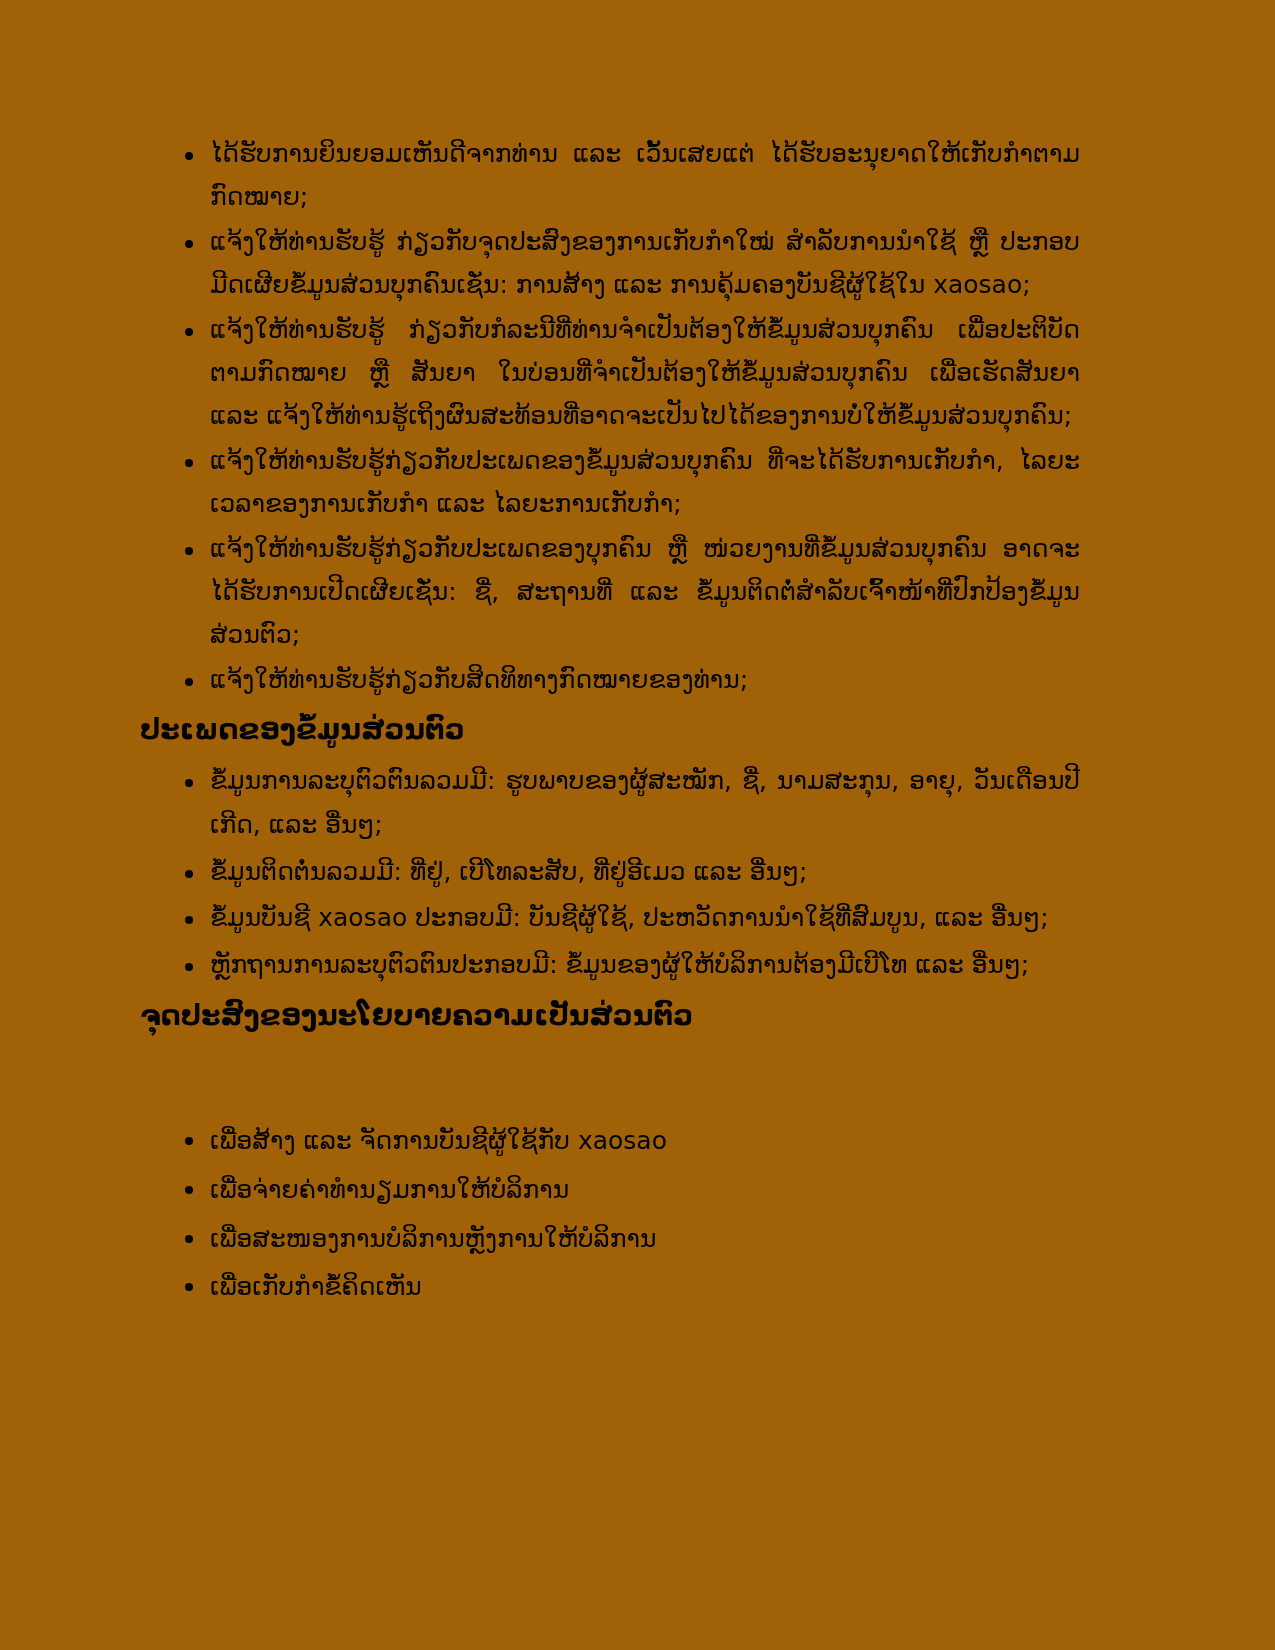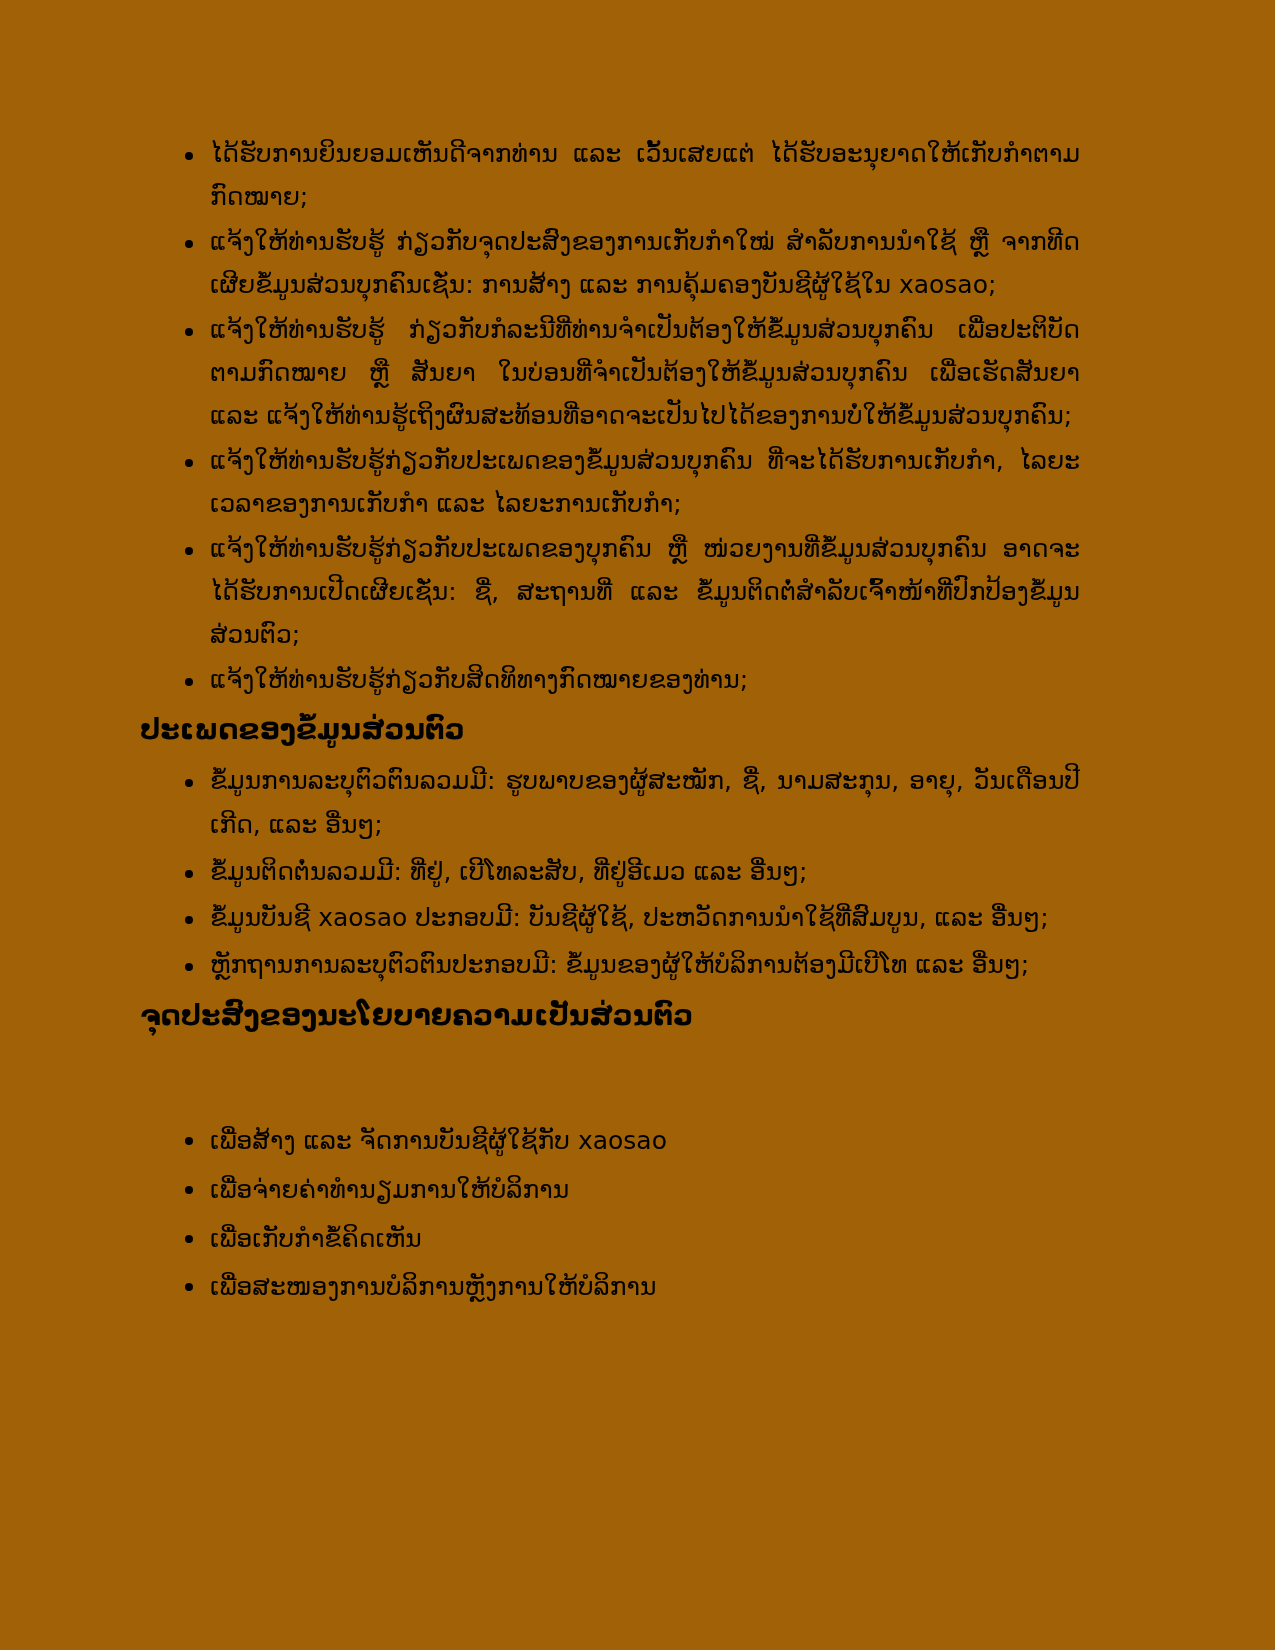--- a/index.html
+++ b/index.html
@@ -94,21 +94,21 @@
   }
 </style>
 </head>
 <body>
 
 <div class="page">
   <div class="page-body">
 
     <ul class="bullet-list list-justified">
       <li>ໄດ້ຮັບການຍິນຍອມເຫັນດີຈາກທ່ານ   ແລະ   ເວັ້ນເສຍແຕ່   ໄດ້ຮັບອະນຸຍາດໃຫ້ເກັບກຳຕາມກົດໝາຍ;</li>
-      <li>ແຈ້ງໃຫ້ທ່ານຮັບຮູ້ ກ່ຽວກັບຈຸດປະສົງຂອງການເກັບກຳໃໝ່ ສຳລັບການນຳໃຊ້ ຫຼື ຈາກທີດເຜີຍຂໍ້ມູນສ່ວນບຸກຄົນເຊັ່ນ: ການສ້າງ ແລະ ການຄຸ້ມຄອງບັນຊີຜູ້ໃຊ້ໃນ xaosao;</li>
+      <li>ແຈ້ງໃຫ້ທ່ານຮັບຮູ້ ກ່ຽວກັບຈຸດປະສົງຂອງການເກັບກຳໃໝ່ ສຳລັບການນຳໃຊ້ ຫຼື ປະກອບມີດເຜີຍຂໍ້ມູນສ່ວນບຸກຄົນເຊັ່ນ: ການສ້າງ ແລະ ການຄຸ້ມຄອງບັນຊີຜູ້ໃຊ້ໃນ xaosao;</li>
       <li>ແຈ້ງໃຫ້ທ່ານຮັບຮູ້   ກ່ຽວກັບກໍລະນີທີ່ທ່ານຈຳເປັນຕ້ອງໃຫ້ຂໍ້ມູນສ່ວນບຸກຄົນ   ເພື່ອປະຕິບັດຕາມກົດໝາຍ ຫຼື ສັນຍາ   ໃນບ່ອນທີ່ຈຳເປັນຕ້ອງໃຫ້ຂໍ້ມູນສ່ວນບຸກຄົນ ເພື່ອເຮັດສັນຍາ ແລະ ແຈ້ງໃຫ້ທ່ານຮູ້ເຖິງຜົນສະທ້ອນທີ່ອາດຈະເປັນໄປໄດ້ຂອງການບໍ່ໃຫ້ຂໍ້ມູນສ່ວນບຸກຄົນ;</li>
       <li>ແຈ້ງໃຫ້ທ່ານຮັບຮູ້ກ່ຽວກັບປະເພດຂອງຂໍ້ມູນສ່ວນບຸກຄົນ  ທີ່ຈະໄດ້ຮັບການເກັບກຳ,  ໄລຍະເວລາຂອງການເກັບກຳ ແລະ ໄລຍະການເກັບກຳ;</li>
       <li>ແຈ້ງໃຫ້ທ່ານຮັບຮູ້ກ່ຽວກັບປະເພດຂອງບຸກຄົນ ຫຼື ໜ່ວຍງານທີ່ຂໍ້ມູນສ່ວນບຸກຄົນ ອາດຈະໄດ້ຮັບການເປີດເຜີຍເຊັ່ນ: ຊື່, ສະຖານທີ່ ແລະ ຂໍ້ມູນຕິດຕໍ່ສຳລັບເຈົ້າໜ້າທີ່ປົກປ້ອງຂໍ້ມູນສ່ວນຕົວ;</li>
       <li>ແຈ້ງໃຫ້ທ່ານຮັບຮູ້ກ່ຽວກັບສິດທິທາງກົດໝາຍຂອງທ່ານ;</li>
     </ul>
 
     <h2 class="section-heading">ປະເພດຂອງຂໍ້ມູນສ່ວນຕົວ</h2>
 
     <div class="gap-small"></div>
 
@@ -119,18 +119,18 @@
       <li>ຫຼັກຖານການລະບຸຕົວຕົນປະກອບມີ: ຂໍ້ມູນຂອງຜູ້ໃຫ້ບໍລິການຕ້ອງມີເບີໂທ ແລະ ອື່ນໆ;</li>
     </ul>
 
     <h2 class="section-heading">ຈຸດປະສົງຂອງນະໂຍບາຍຄວາມເປັນສ່ວນຕົວ</h2>
 
     <div class="gap-after-heading"></div>
 
     <ul class="bullet-list list-plain">
       <li>ເພື່ອສ້າງ ແລະ ຈັດການບັນຊີຜູ້ໃຊ້ກັບ xaosao</li>
       <li>ເພື່ອຈ່າຍຄ່າທຳນຽມການໃຫ້ບໍລິການ</li>
+      <li>ເພື່ອສະໜອງການບໍລິການຫຼັງການໃຫ້ບໍລິການ</li>
       <li>ເພື່ອເກັບກຳຂໍ້ຄິດເຫັນ</li>
-      <li>ເພື່ອສະໜອງການບໍລິການຫຼັງການໃຫ້ບໍລິການ</li>
     </ul>
 
   </div>
 </div>
 
 </body></html>

